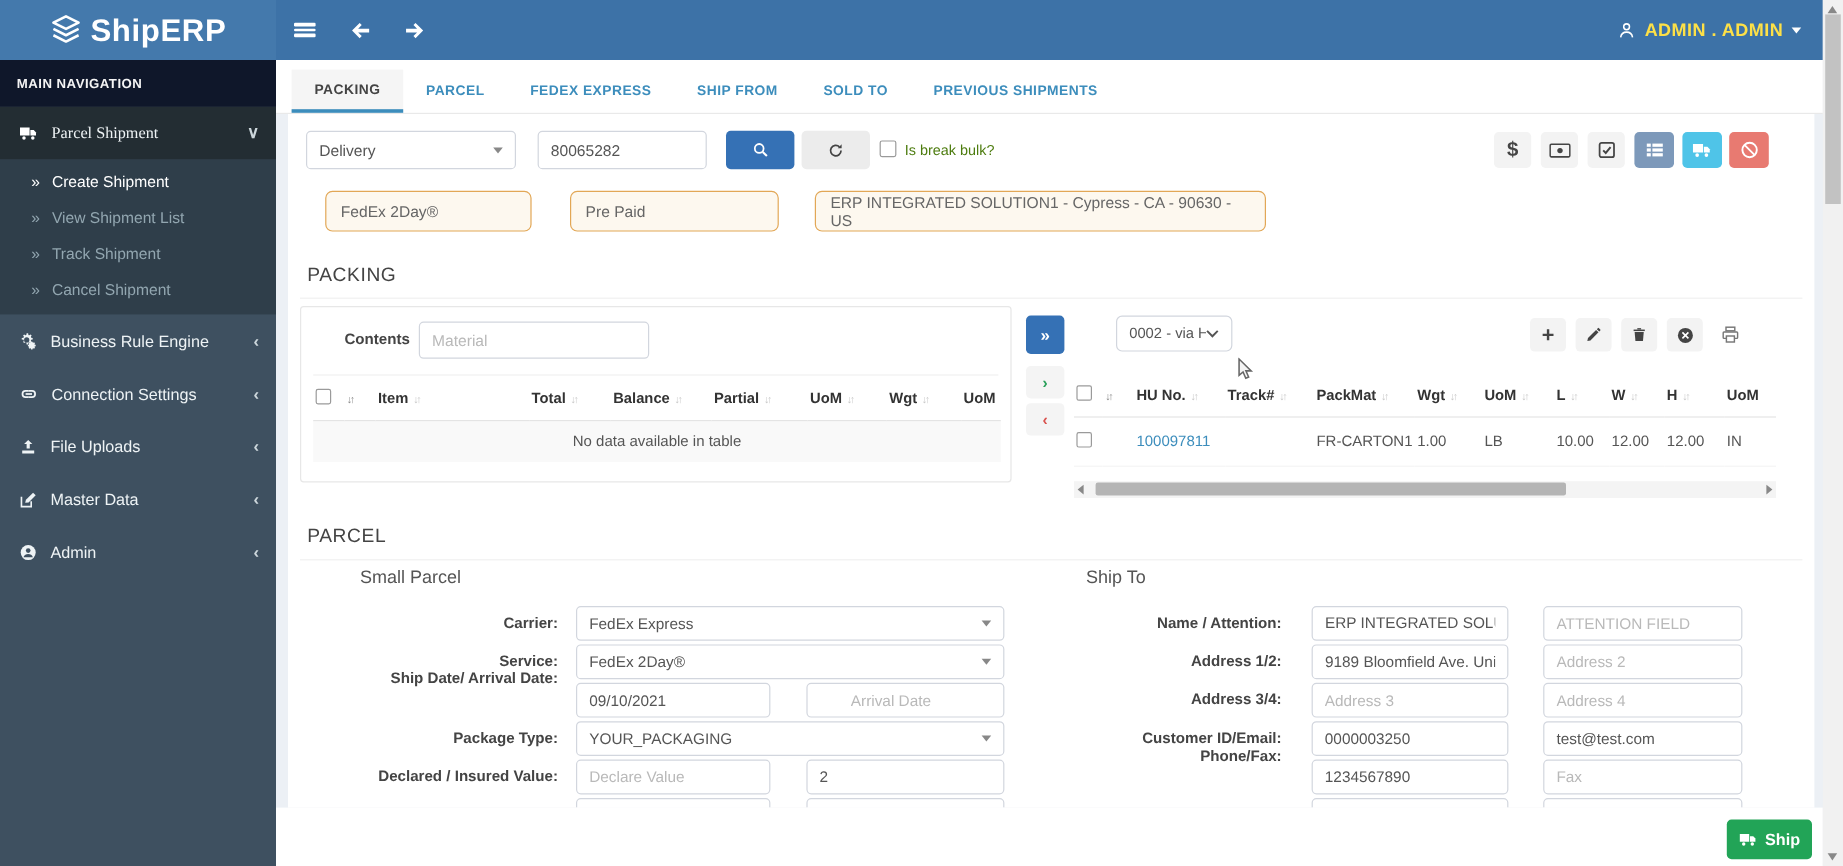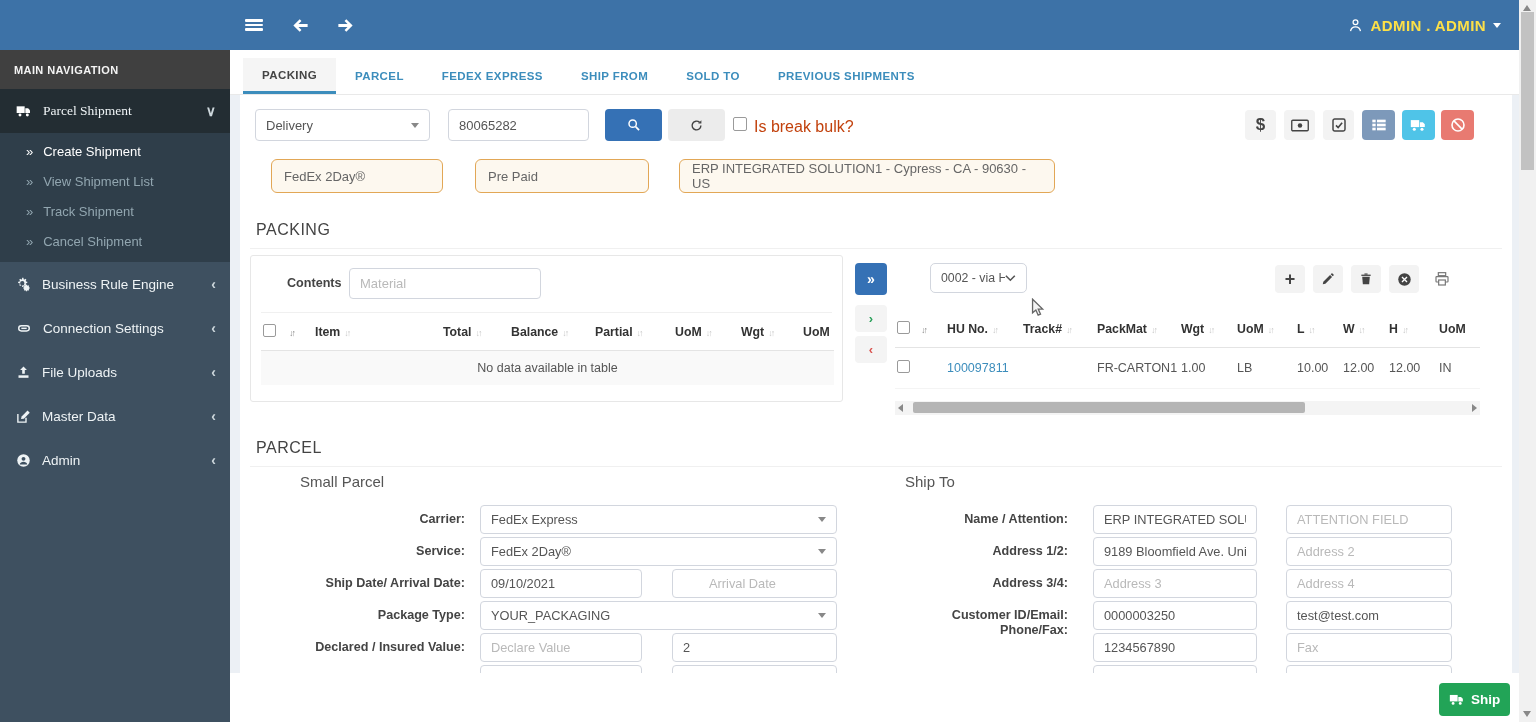--- a/index.html
+++ b/index.html
@@ -13,21 +13,21 @@
     display:flex; align-items:center; justify-content:center; gap:6px; color:#fff;
     font-size:26px; font-weight:bold; letter-spacing:.5px; cursor:pointer; }
   .hdr-btn { position:absolute; top:0; height:50px; width:44px; display:flex; align-items:center;
     justify-content:center; color:#fff; cursor:pointer; }
   .hamburger span { display:block; width:18px; height:2.6px; background:#fff; margin:2.2px 0; border-radius:1px; }
   .hdr-user { position:absolute; right:18px; top:0; height:50px; display:flex; align-items:center;
     gap:7px; color:#fde047; font-size:15px; font-weight:600; letter-spacing:.4px; cursor:pointer; }
 
   
   .sidebar { position:absolute; left:0; top:50px; bottom:0; width:230px; background:#3e5060; }
-  .nav-band { height:39px; background:#404040; color:#f4f4f4; font-size:11px; font-weight:bold;
+  .nav-band { height:39px; background:#0f172a; color:#f4f4f4; font-size:11px; font-weight:bold;
     letter-spacing:.4px; display:flex; align-items:center; padding-left:14px; }
   .side-item { height:44px; display:flex; align-items:center; gap:11px; padding:0 14px 0 16px;
     color:#eef3f5; font-size:13.5px; cursor:pointer; }
   .side-item .chev { margin-left:auto; color:#cdd7dc; font-size:14px; font-weight:bold; }
   .side-item.active { background:#232d33;font-family:Liberation Serif, serif; }
   .submenu { background:#2f3e4a; padding:3px 0 6px; }
   .sub-item { height:30px; display:flex; align-items:center; gap:10px; padding-left:26px;
     color:#92a6b0; font-size:13px; cursor:pointer; }
   .sub-item .arrow { font-size:13px; }
   .sub-item.active { color:#fff; }
@@ -85,20 +85,30 @@
   .footer { position:absolute; left:0; right:0; bottom:0; height:49px; background:#fff; }
   .ship-btn { position:absolute; right:9px; top:10px; width:71px; height:33px; background:#22a457;
     color:#fff; font-size:13.5px; font-weight:bold; gap:6px; }
 
   .stub { position:absolute; height:10px; border:1px solid #d2d6de; border-radius:4px 4px 0 0; background:#fff; }
 </style>
 </head>
 <body>
 
 <div class="app-header">
+  <div class="brand">
+    <span class="icon">
+      <svg viewBox="0 0 32 32" width="28" height="28" fill="none" stroke="#fff" stroke-width="2.4" stroke-linejoin="round">
+        <path d="M4 21l12 6 12-6"></path>
+          <path d="M4 15l12 6 12-6"></path>
+          <path d="M4 9l12 6 12-6-12-6z"></path>
+      </svg>
+    </span>
+    <span>ShipERP</span>
+  </div>
   <div class="hdr-btn hamburger" style="left:232px;">
     <div>
         <span></span>
         <span></span>
         <span></span>
       </div>
   </div>
   <div class="hdr-btn" style="left:278px;">
     <span class="icon">
       <svg viewBox="0 0 24 24" width="19" height="19" fill="#fff">
@@ -247,21 +257,21 @@
     </div>
     <div class="btn abs" style="left:428px; top:14px; width:57px; height:32px; background:#ececec;">
       <span class="icon">
         <svg viewBox="0 0 24 24" width="15" height="15">
             <path d="M19 12a7 7 0 1 1-2.1-5" fill="none" stroke="#444" stroke-width="2.3"></path>
             <path d="M19.8 3.6v5.2h-5.2z" fill="#444"></path>
           </svg>
       </span>
     </div>
     <span class="cb abs" style="left:493px; top:22px;"></span>
-    <span class="abs" style="left:514px; top:23px; font-size:16px; color:#c2410c;">Is break bulk?</span>
+    <span class="abs" style="left:514px; top:23px; font-size:12px; color:#4d7c0f;">Is break bulk?</span>
 
     <div class="ibtn abs" style="left:1005px; top:15px; font-size:17px;">
       <span>$</span>
     </div>
     <div class="ibtn abs" style="left:1044px; top:15px;">
       <span class="icon">
         <svg viewBox="0 0 24 16" width="18" height="13">
             <rect x="1" y="1" width="22" height="14" rx="1.5" fill="none" stroke="#444" stroke-width="1.8"></rect>
             <circle cx="12" cy="8" r="3" fill="#444"></circle>
           </svg>
@@ -470,21 +480,21 @@
         <span>FedEx Express</span>
         <span class="caret"></span>
       </div>
 
       <span class="lbl" style="left:0; top:442px; width:225px;">Service:</span>
       <div class="sel" style="left:240px; top:442px; width:357px;">
         <span>FedEx 2Day®</span>
         <span class="caret"></span>
       </div>
 
-      <span class="lbl" style="left:0; top:474px; width:225px;padding-left:28px;">Ship Date/ Arrival Date:</span>
+      <span class="lbl" style="left:0; top:456px; width:225px;padding-left:28px;">Ship Date/ Arrival Date:</span>
       <input class="inp" style="left: 240px; top: 474px; width: 162px;" value="09/10/2021">
       <input class="inp" style="left: 432px; top: 474px; width: 165px; padding-left: 36px;" placeholder="Arrival Date">
 
       <span class="lbl" style="left:0; top:506px; width:225px;">Package Type:</span>
       <div class="sel" style="left:240px; top:506px; width:357px;">
         <span>YOUR_PACKAGING</span>
         <span class="caret"></span>
       </div>
 
       <span class="lbl" style="left:0; top:538px; width:225px;">Declared / Insured Value:</span>

